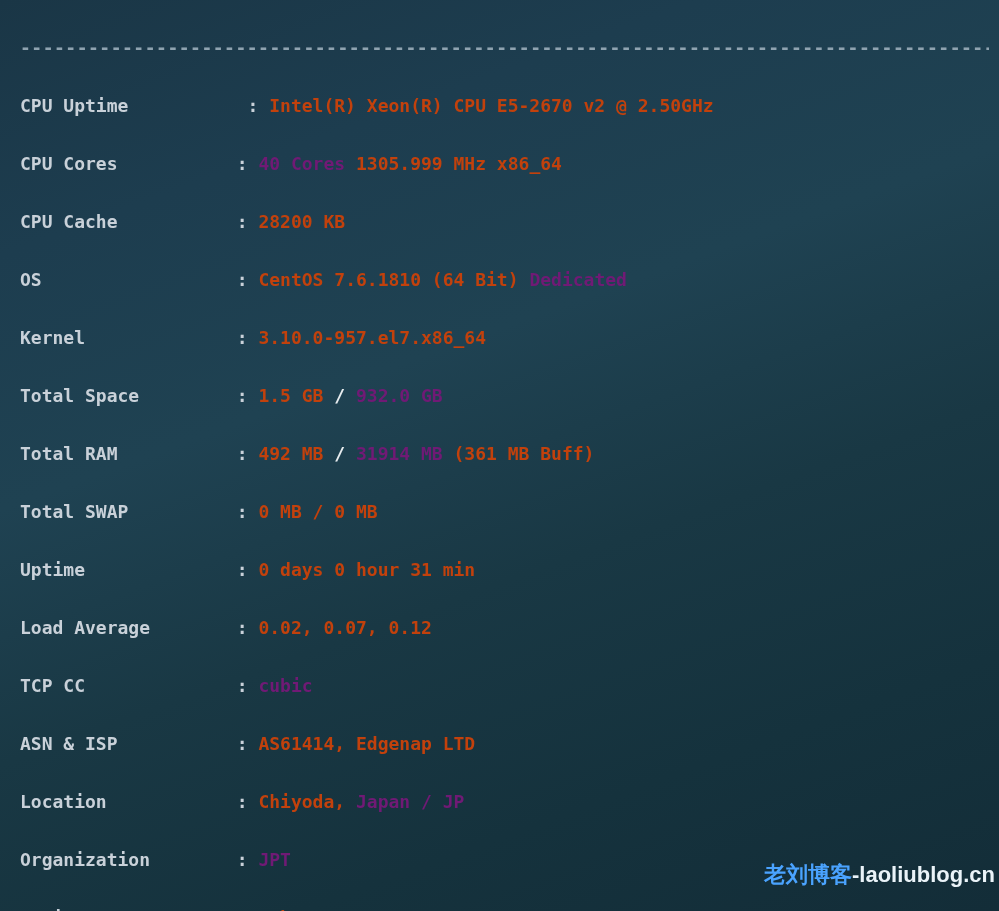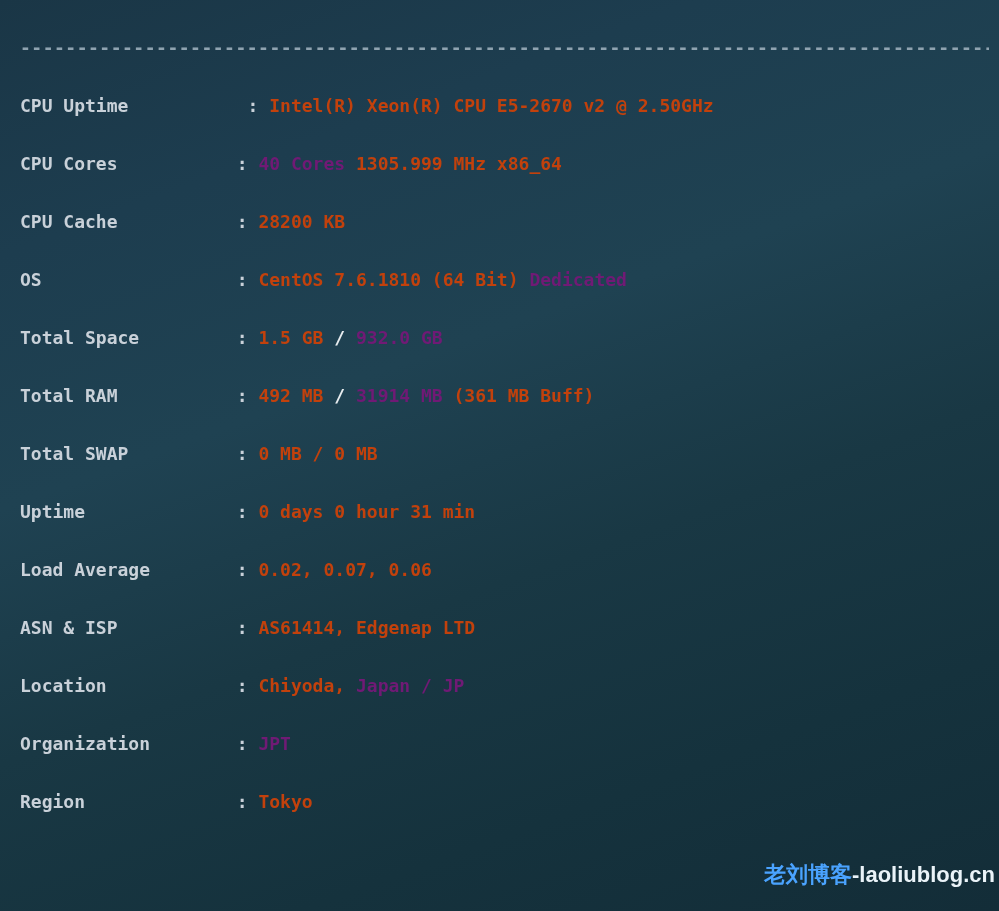--- a/index.html
+++ b/index.html
@@ -51,25 +51,27 @@
 </style>
 </head>
 <body>
 
 <div class="content">
 <span class="line divider">----------------------------------------------------------------------------------------</span>
 <span class="line info-row"><span class="label">CPU Uptime           </span><span class="colon">: </span><span class="cyan">Intel(R) Xeon(R) CPU E5-2670 v2 @ 2.50GHz</span></span>
 <span class="line info-row"><span class="label">CPU Cores           </span><span class="colon">: </span><span class="yellow">40 Cores </span><span class="cyan">1305.999 MHz x86_64</span></span>
 <span class="line info-row"><span class="label">CPU Cache           </span><span class="colon">: </span><span class="cyan">28200 KB</span></span>
 <span class="line info-row"><span class="label">OS                  </span><span class="colon">: </span><span class="cyan">CentOS 7.6.1810 (64 Bit) </span><span class="yellow">Dedicated</span></span>
+<span class="line info-row"><span class="label">Kernel              </span><span class="colon">: </span><span class="cyan">3.10.0-957.el7.x86_64</span></span>
 <span class="line info-row"><span class="label">Total Space         </span><span class="colon">: </span><span class="cyan">1.5 GB </span><span class="white">/ </span><span class="yellow">932.0 GB</span></span>
 <span class="line info-row"><span class="label">Total RAM           </span><span class="colon">: </span><span class="cyan">492 MB </span><span class="white">/ </span><span class="yellow">31914 MB </span><span class="cyan">(361 MB Buff)</span></span>
 <span class="line info-row"><span class="label">Total SWAP          </span><span class="colon">: </span><span class="cyan">0 MB / 0 MB</span></span>
 <span class="line info-row"><span class="label">Uptime              </span><span class="colon">: </span><span class="cyan">0 days 0 hour 31 min</span></span>
-<span class="line info-row"><span class="label">Load Average        </span><span class="colon">: </span><span class="cyan">0.02, 0.07, 0.06</span></span>
+<span class="line info-row"><span class="label">Load Average        </span><span class="colon">: </span><span class="cyan">0.02, 0.07, 0.12</span></span>
+<span class="line info-row"><span class="label">TCP CC              </span><span class="colon">: </span><span class="yellow">cubic</span></span>
 <span class="line info-row"><span class="label">ASN &amp; ISP           </span><span class="colon">: </span><span class="cyan">AS61414, Edgenap LTD</span></span>
 <span class="line info-row"><span class="label">Location            </span><span class="colon">: </span><span class="cyan">Chiyoda, </span><span class="yellow">Japan / JP</span></span>
 <span class="line info-row"><span class="label">Organization        </span><span class="colon">: </span><span class="yellow">JPT</span></span>
 <span class="line info-row"><span class="label">Region              </span><span class="colon">: </span><span class="cyan">Tokyo</span></span>
 
 
 
 
 
 

